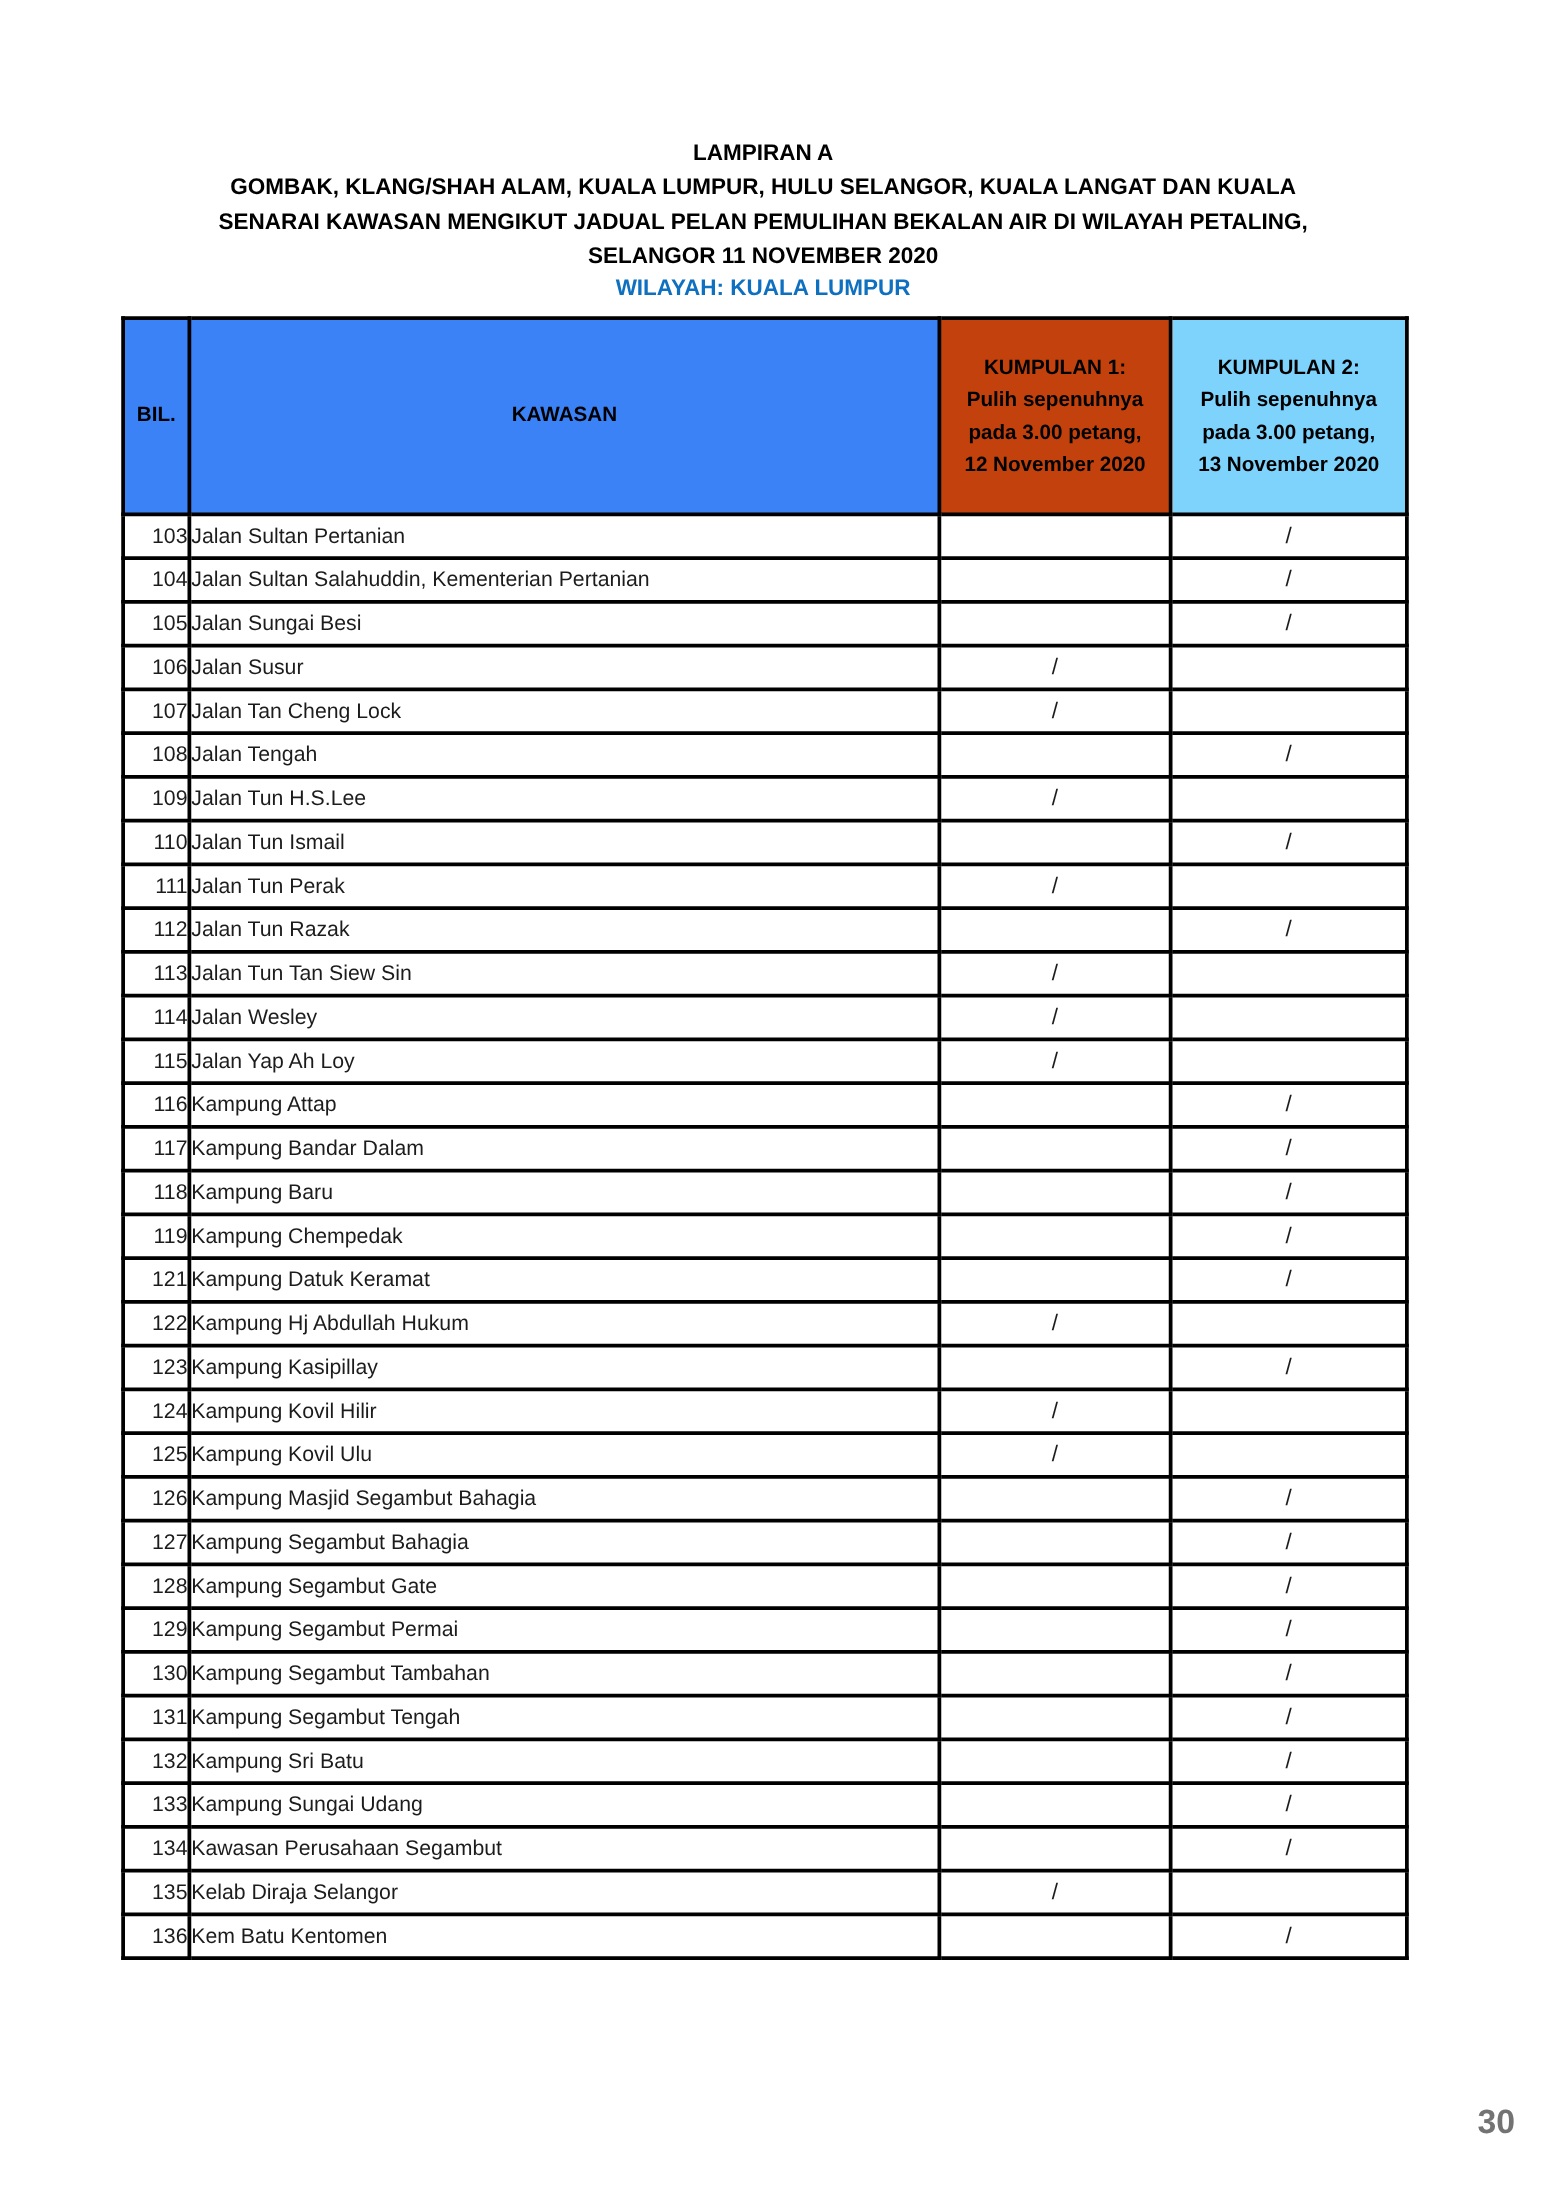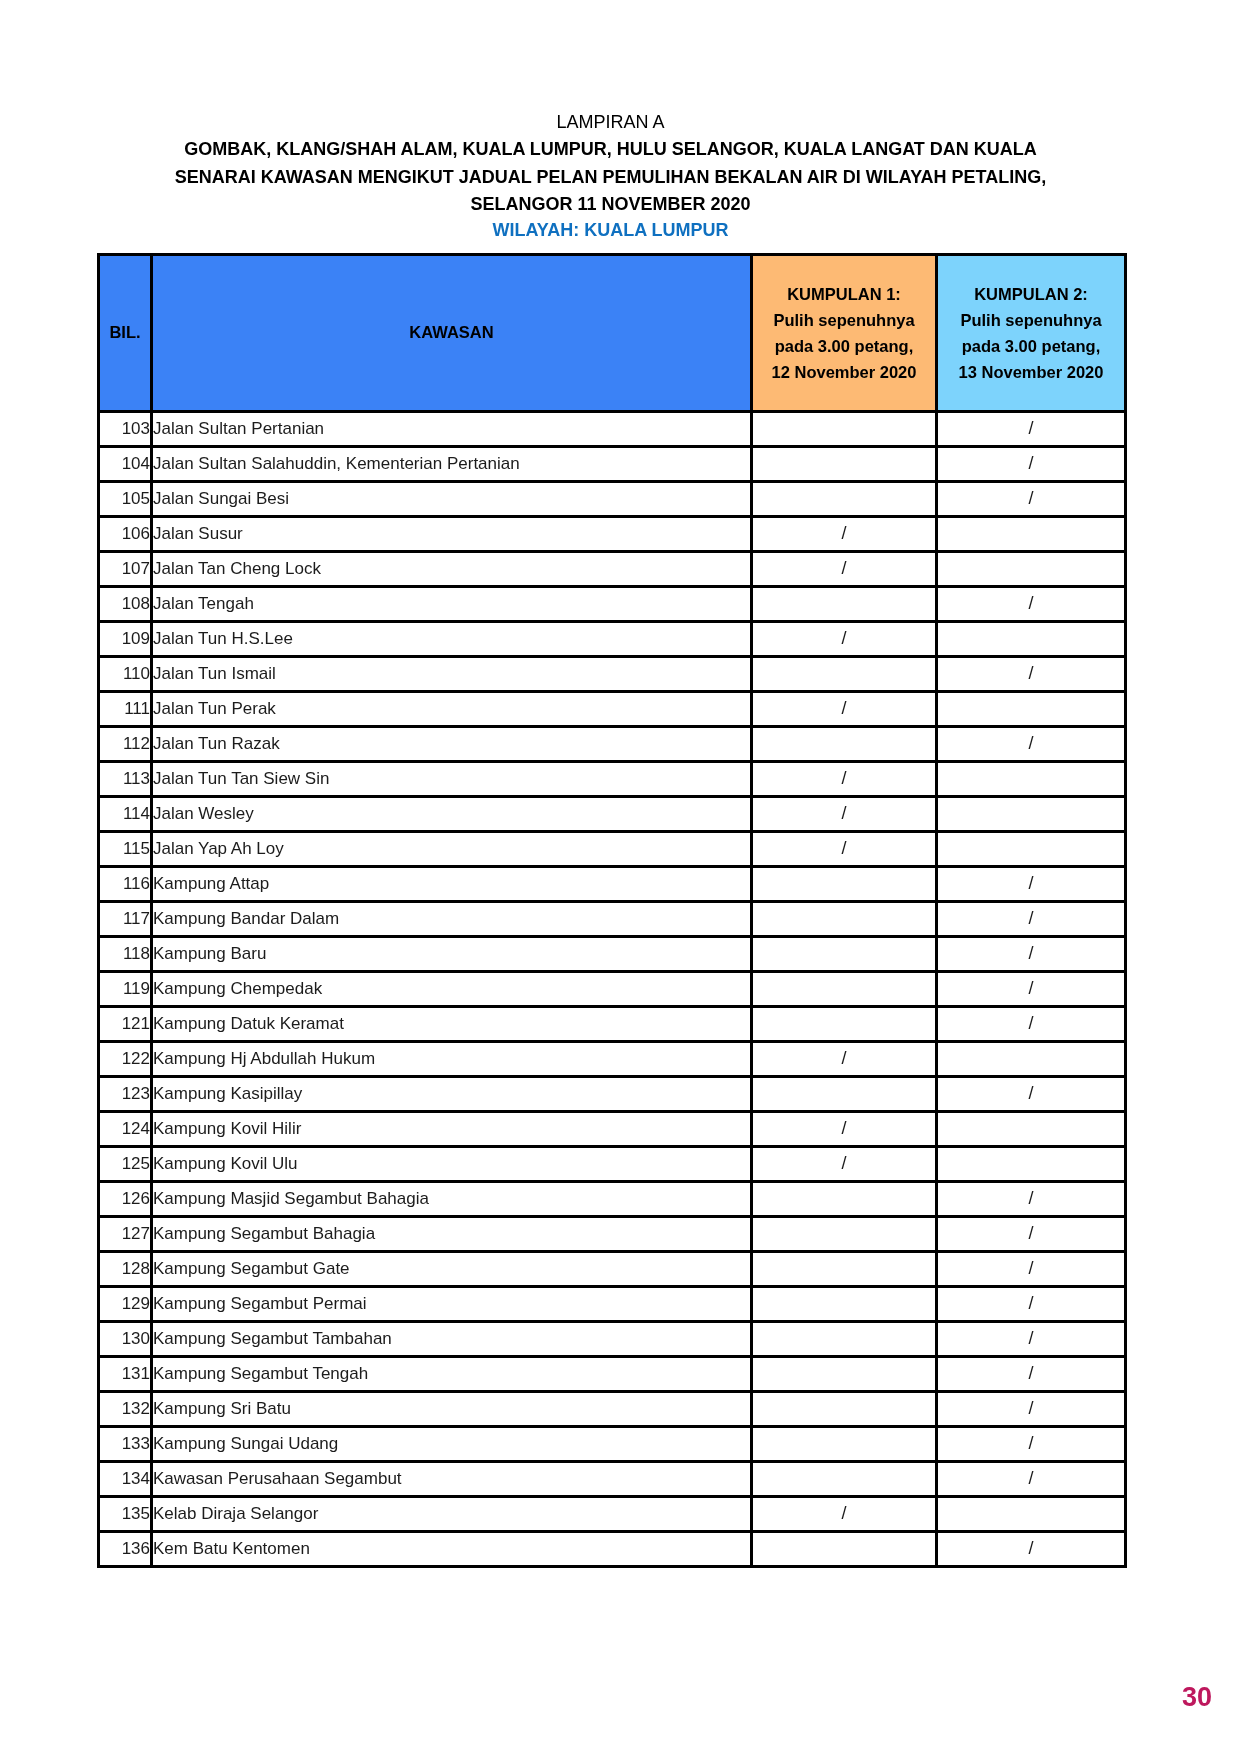--- a/index.html
+++ b/index.html
@@ -13,21 +13,21 @@
     overflow: hidden;
   }
   .heading-block {
     width: 1027px;
     margin-left: 97px;
     padding-top: 108px;
     text-align: center;
   }
   .appendix-label {
     font-size: 18px;
-    font-weight: normal;
+    font-weight: bold;
     line-height: 28px;
   }
   .title-line {
     font-size: 18px;
     font-weight: bold;
     line-height: 27.5px;
   }
   .region-label {
     font-size: 18px;
     font-weight: bold;
@@ -51,40 +51,40 @@
   col.c-k1  { width: 185px; }
   col.c-k2  { width: 189px; }
   thead th {
     height: 154px;
     font-size: 16.5px;
     font-weight: bold;
     text-align: center;
     vertical-align: middle;
   }
   th.h-gray   { background: #3b82f6; }
-  th.h-green  { background: #fdba74; }
+  th.h-green  { background: #c2410c; }
   th.h-yellow { background: #7dd3fc; }
   .hdr-line { line-height: 26px; }
   tbody td {
     height: 32px;
     font-size: 17px;
     color: #1c1c1c;
     vertical-align: middle;
     background: #ffffff;
   }
   td.cell-bil { text-align: right; }
   td.cell-kawasan { text-align: left; padding-left: 7px; }
   td.cell-mark { text-align: center; font-size: 18px; }
   .page-number {
     position: absolute;
     top: 1682px;
     right: 28px;
     font-size: 27px;
     font-weight: bold;
-    color: #be185d;
+    color: #737373;
   }
 </style>
 </head>
 <body>
 
 <div>
 
   <div class="heading-block">
     <div class="appendix-label">LAMPIRAN A</div>
     <div class="title-line">GOMBAK, KLANG/SHAH ALAM, KUALA LUMPUR, HULU SELANGOR, KUALA LANGAT DAN KUALA</div>

